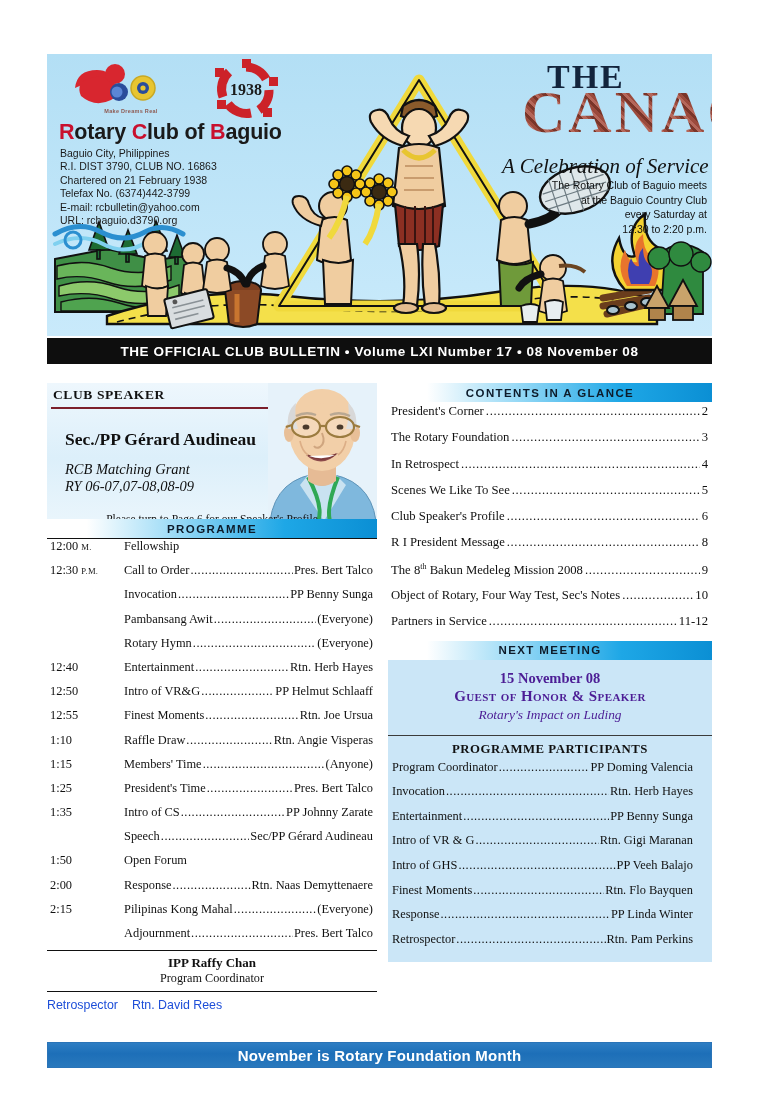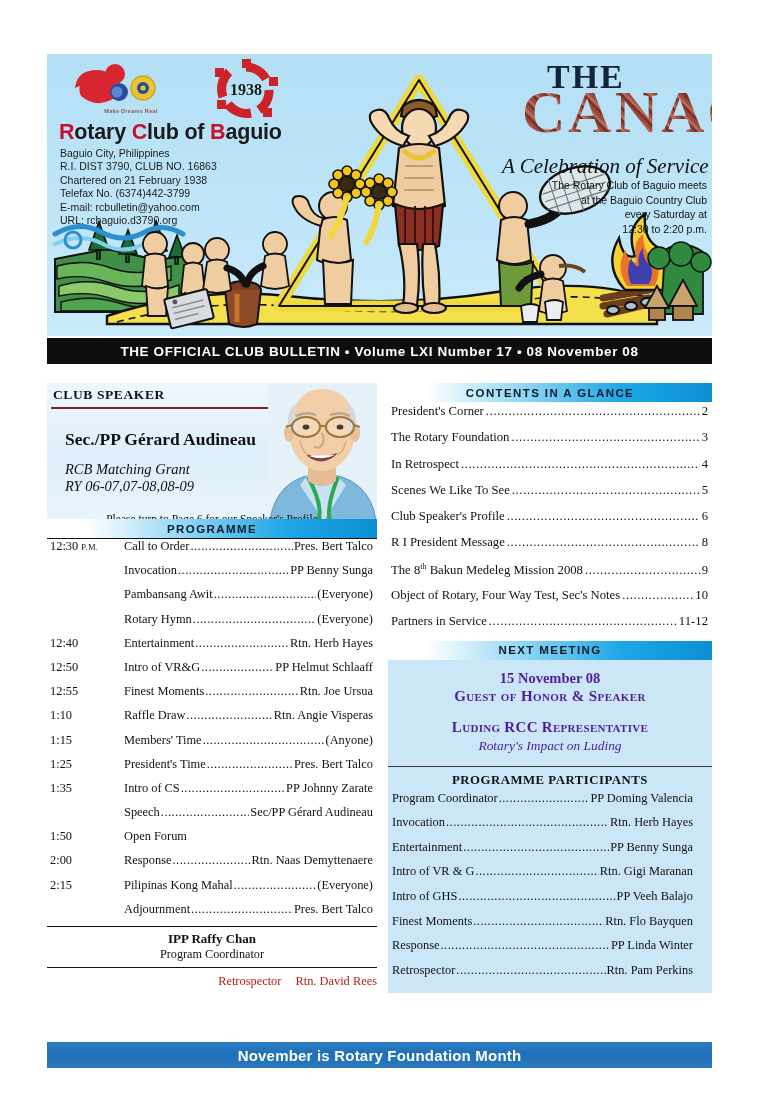--- a/index.html
+++ b/index.html
@@ -186,22 +186,22 @@
 
   .prog-foot {
     border-top:1.5px solid #111;
     text-align:center; padding:4px 0 5px 0;
     font-family:"Liberation Serif", serif;
   }
   .prog-foot .ipp { font-weight:bold; font-size:13px; color:#111; }
   .prog-foot .pc { font-size:12.2px; color:#111; }
   .retro-row {
     border-top:1.5px solid #111;
-    text-align:right; padding:6px 0 6px 0;
-    font-family:Liberation Serif, serif; font-size:12.4px; color:#b91c1c;
+    text-align:left; padding:6px 0 6px 0;
+    font-family:Liberation Sans, sans-serif; font-size:12.4px; color:#1d4ed8;
   }
   .retro-row .gap { display:inline-block; width:14px; }
 
   
   .contents { padding-top:2px; }
   .toc-row {
     display:flex; align-items:baseline;
     font-family:"Liberation Serif", serif;
     font-size:12.7px; color:#111;
     height:26.3px;
@@ -594,20 +594,26 @@
       </div>
       <div class="speaker-note">Please turn to Page 6 for our Speaker's Profile</div>
     </div>
 
     <div class="sec-head">
       <span>PROGRAMME</span>
     </div>
 
     <div class="prog-list" id="prog-list">
         <div class="prog-row">
+          <div class="prog-time">12:00 <span class="ampm">M.</span></div>
+          <div class="prog-item">
+            <span class="nm">Fellowship</span>
+          </div>
+        </div>
+        <div class="prog-row">
           <div class="prog-time">12:30 <span class="ampm">P.M.</span></div>
           <div class="prog-item">
             <span class="nm">Call to Order</span>
             <span class="dots">...........................................................</span>
             <span class="who">Pres. Bert Talco</span>
           </div>
         </div>
         <div class="prog-row">
           <div class="prog-time"></div>
           <div class="prog-item">
@@ -792,21 +798,20 @@
         </div>
       </div>
 
     <div class="sec-head">
       <span>NEXT MEETING</span>
     </div>
 
     <div class="next-box">
       <div class="nm-date">15 November 08</div>
       <div class="nm-goh">Guest of Honor &amp; Speaker</div>
-      <div class="nm-rep">Luding RCC Representative</div>
       <div class="nm-topic">Rotary's Impact on Luding</div>
     </div>
 
     <div class="pp-head">PROGRAMME PARTICIPANTS</div>
     <div class="pp-list" id="pp-list">
         <div class="pp-row">
           <span class="nm">Program Coordinator</span>
           <span class="dots">...........................................................</span>
           <span class="who">PP Doming Valencia</span>
         </div>

